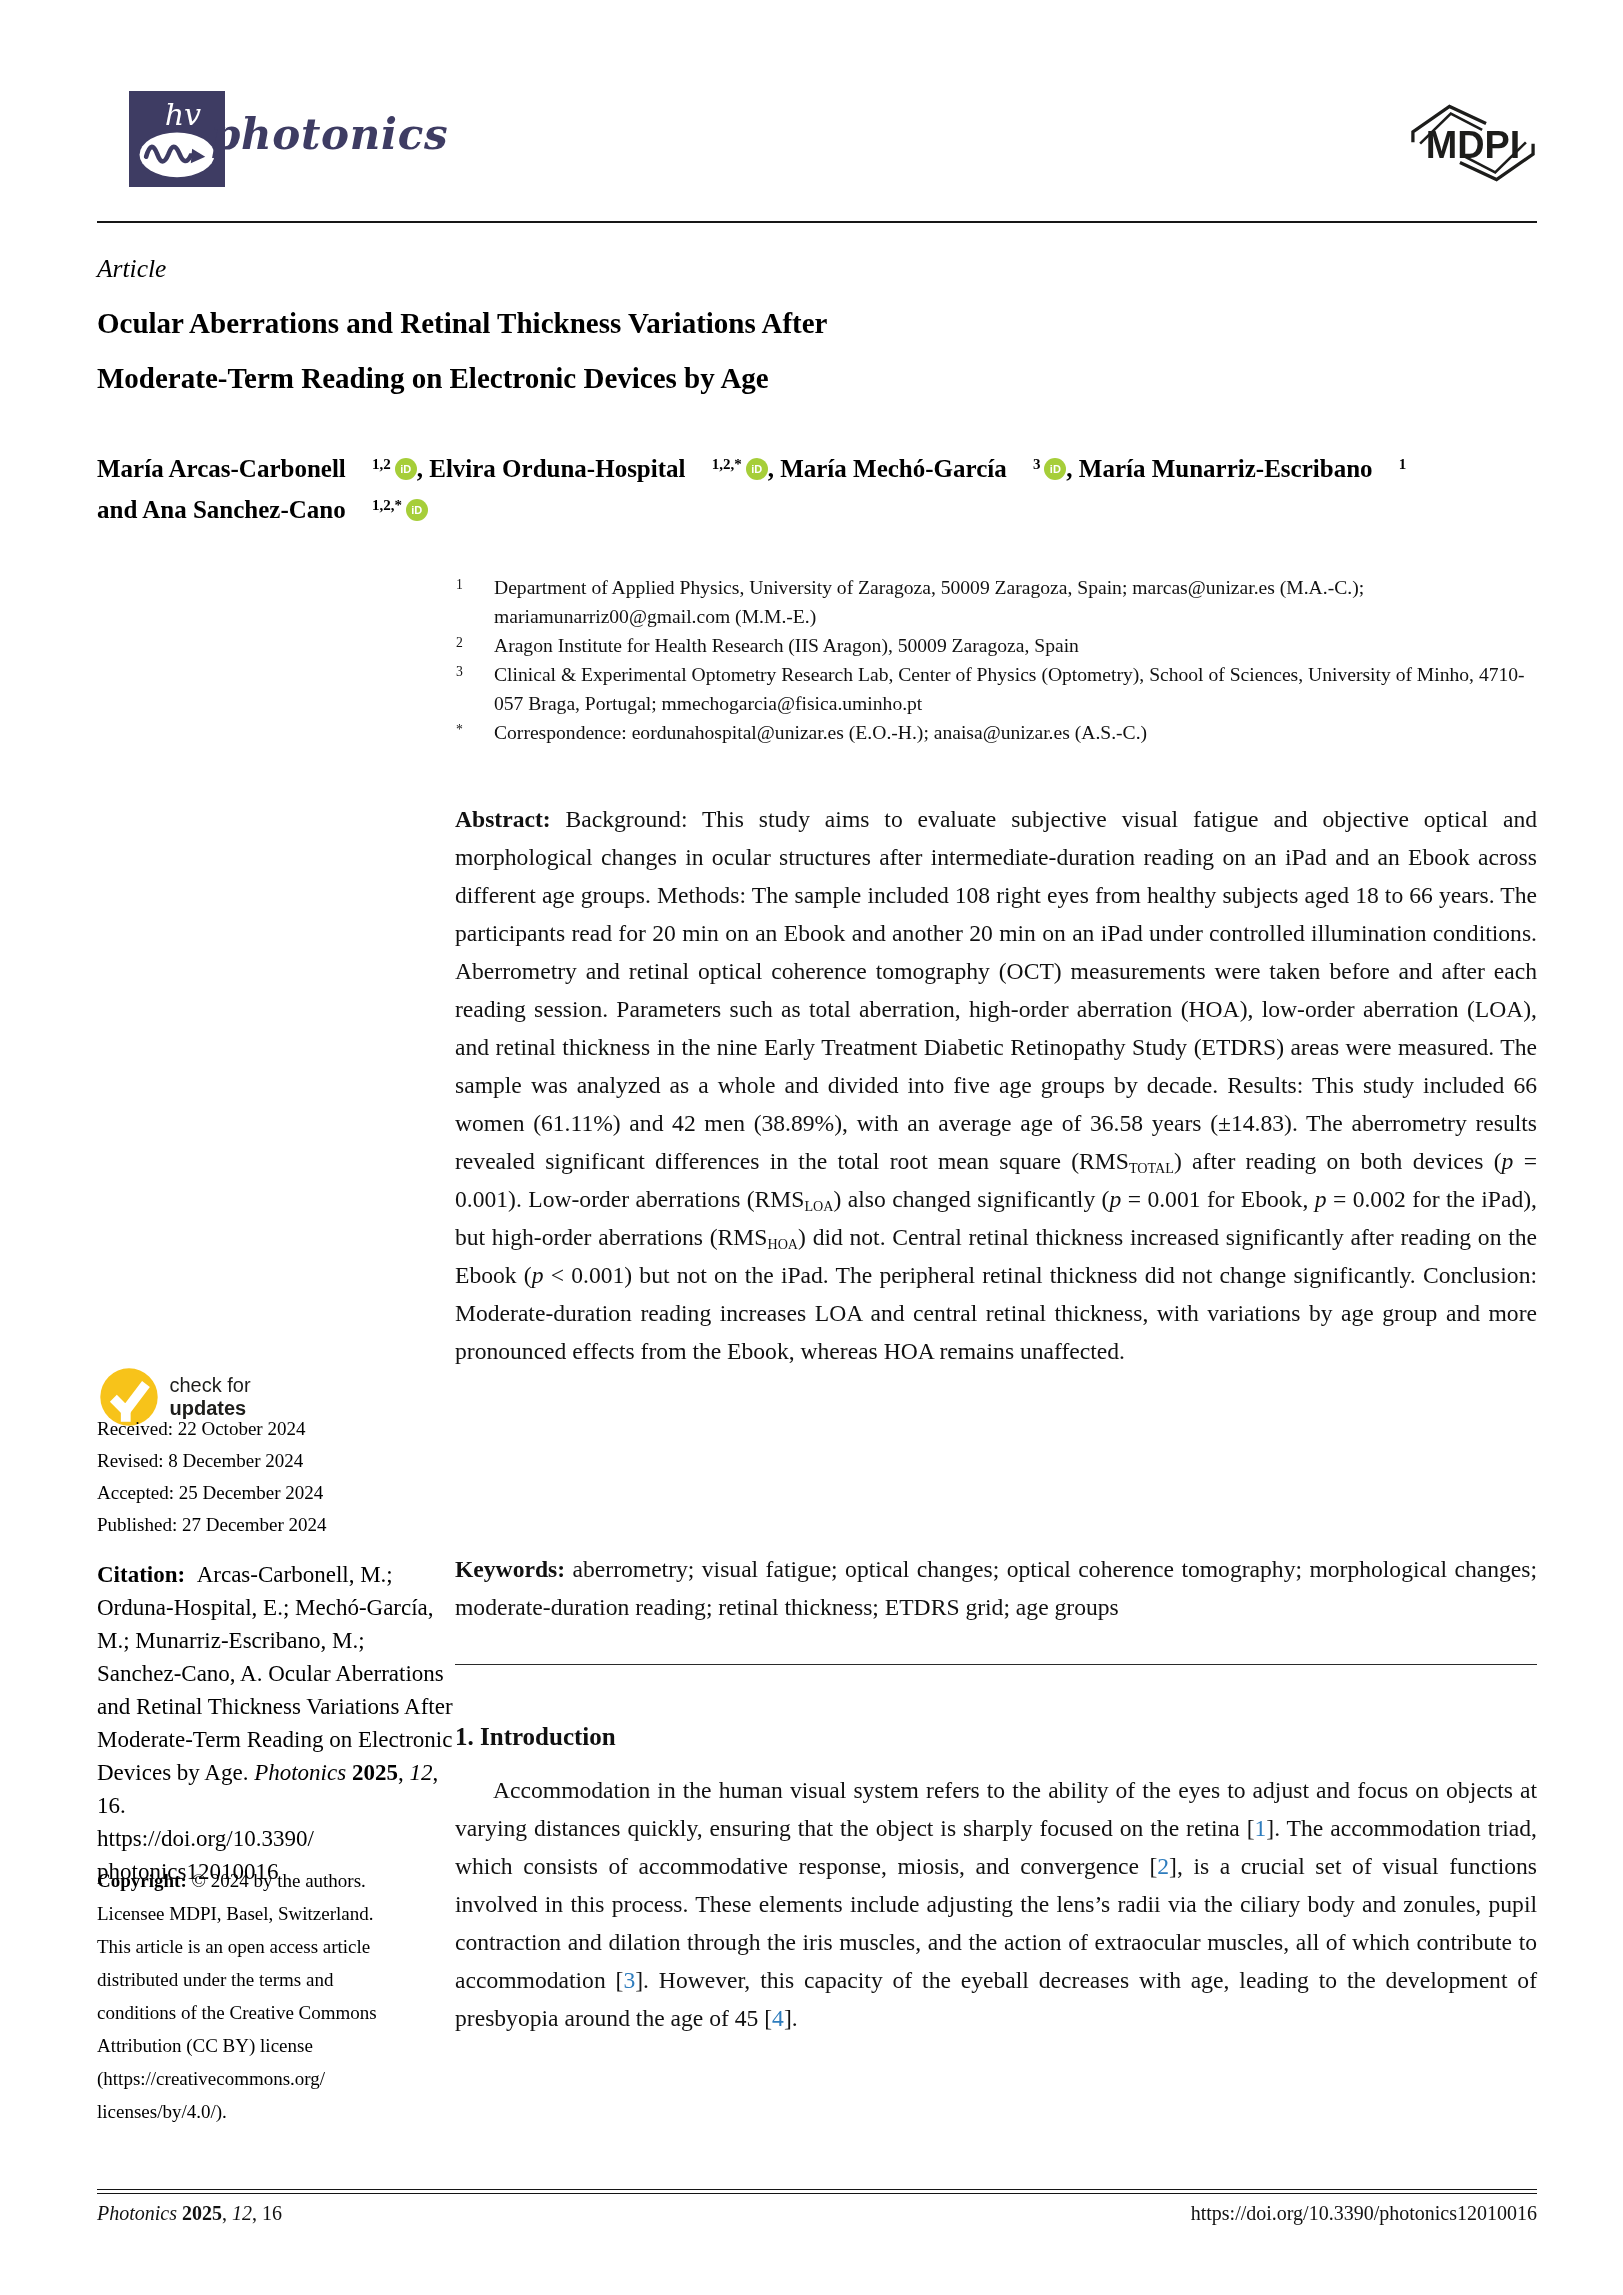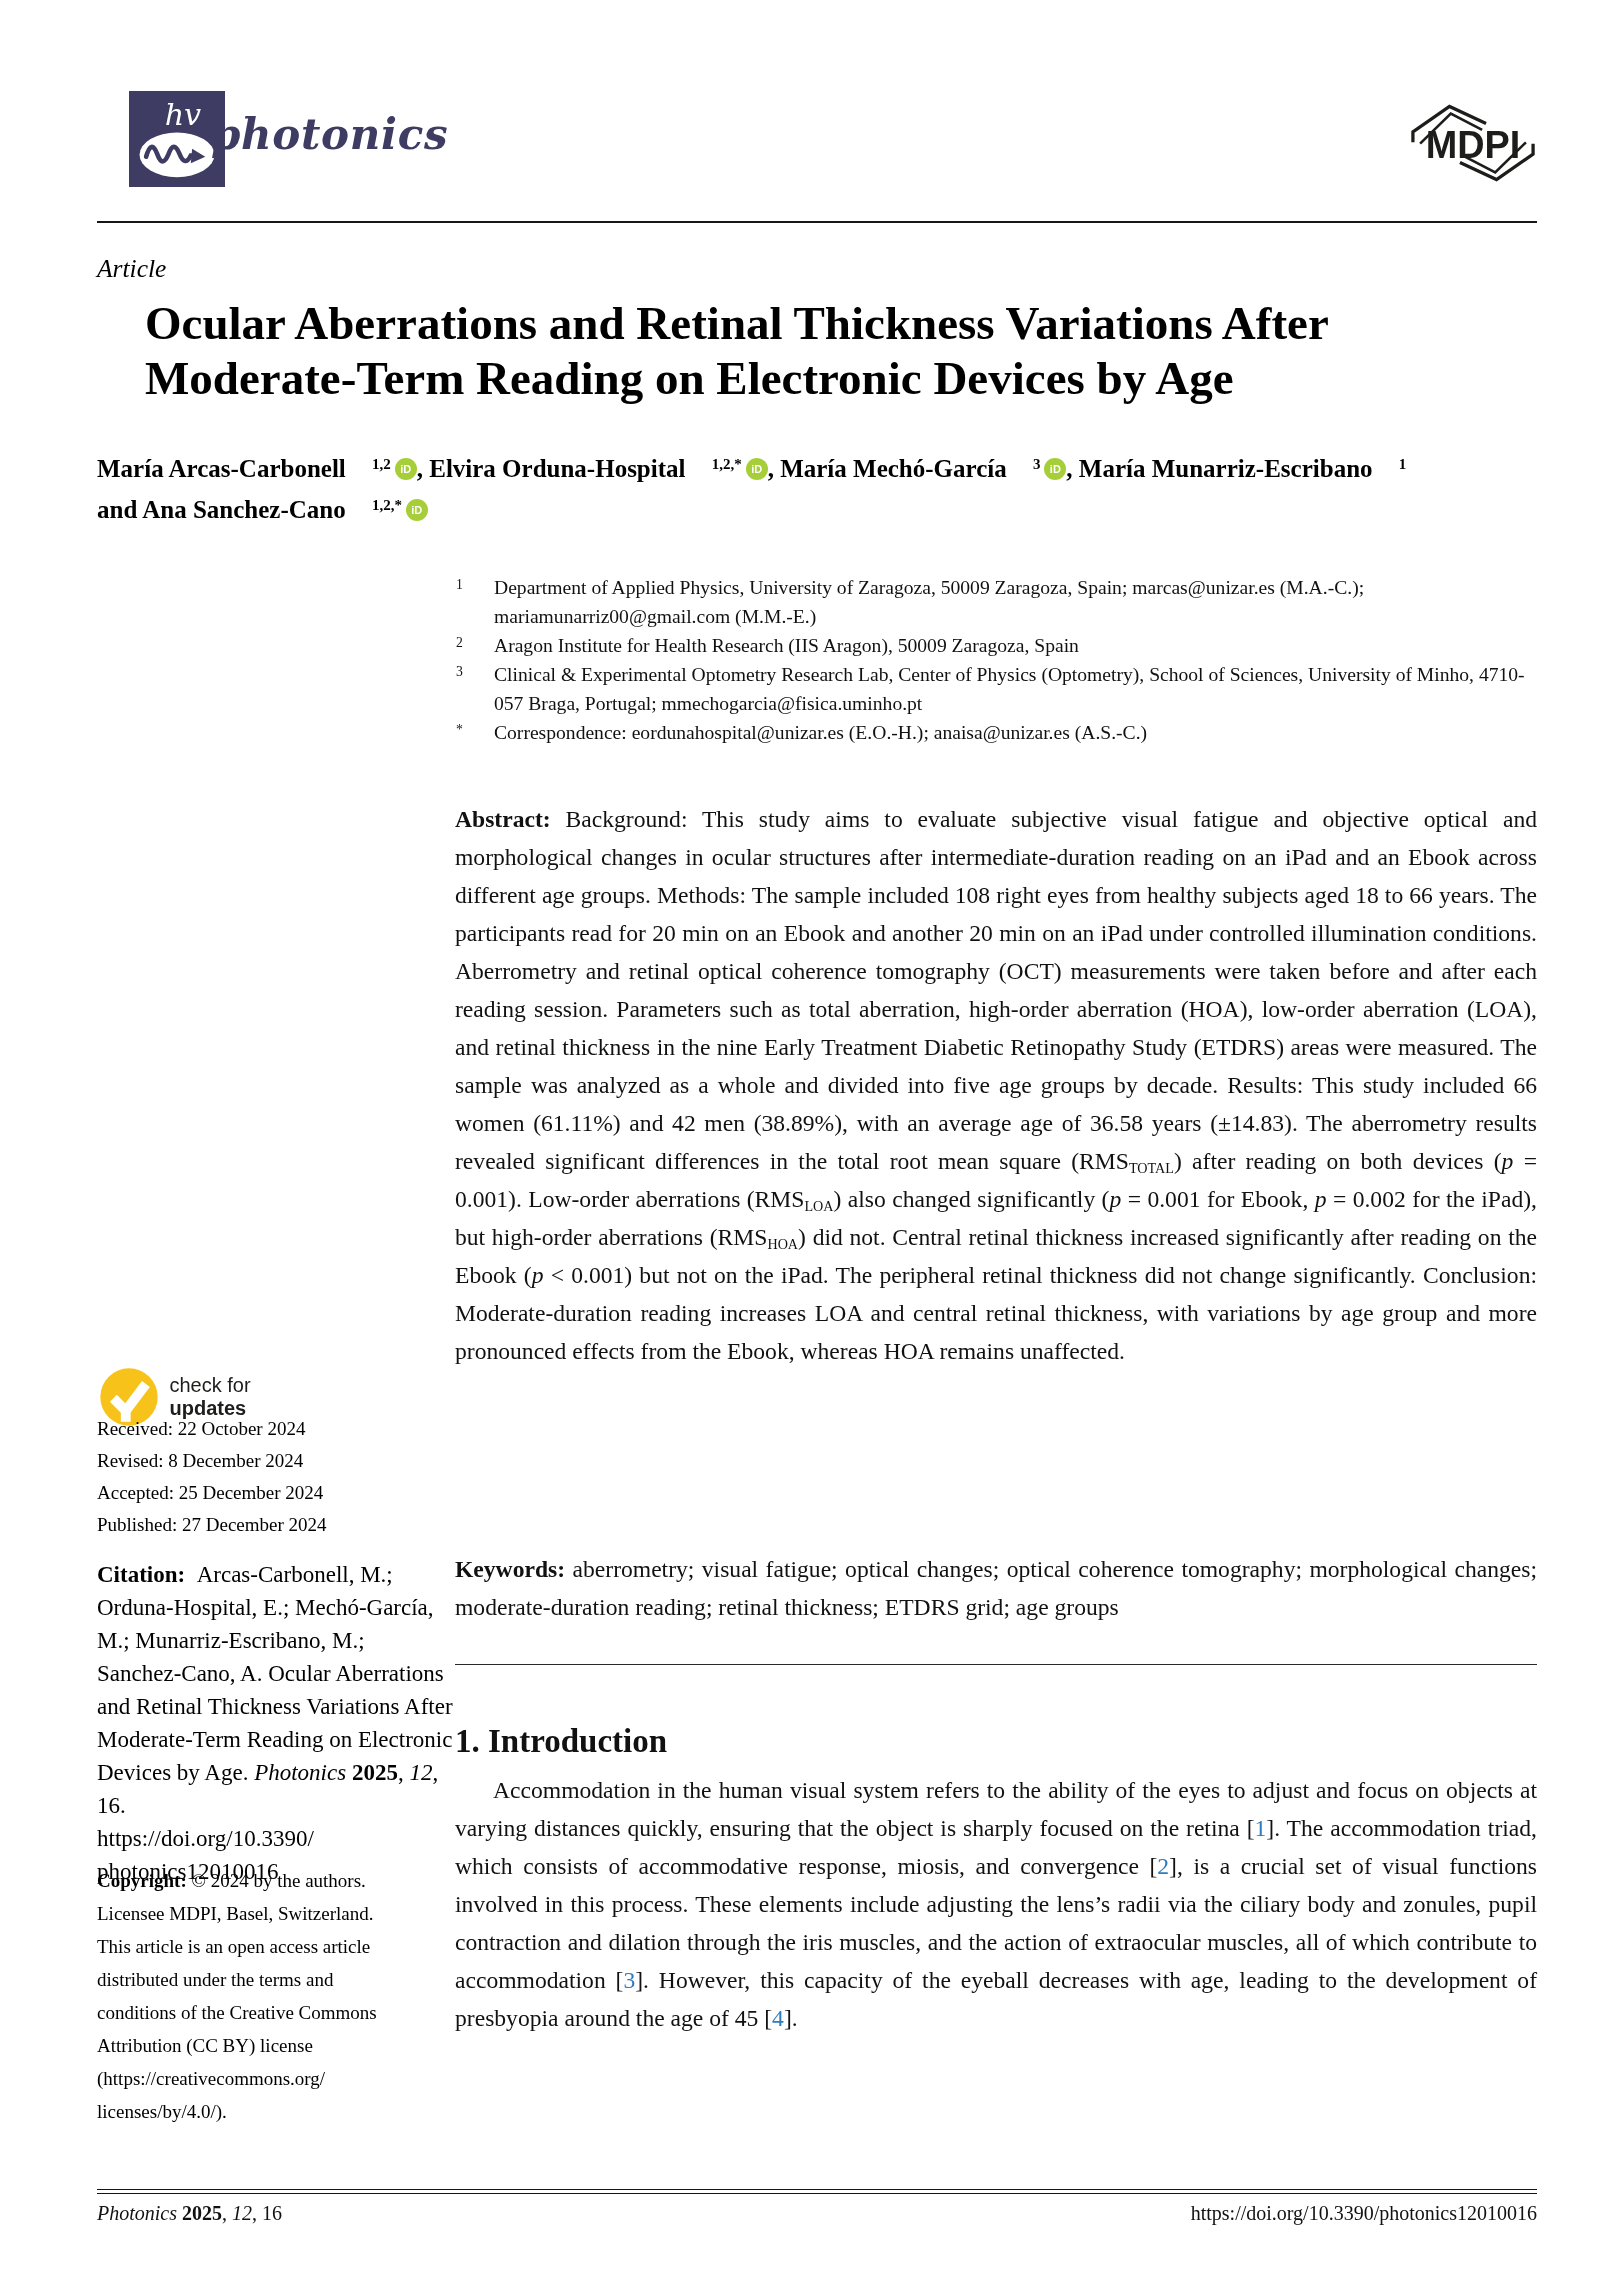--- a/index.html
+++ b/index.html
@@ -15,21 +15,21 @@
     font-family:"DejaVu Serif","Liberation Serif",serif;
     font-style:italic; font-weight:700; font-size:42px; color:#3E3C63;
     letter-spacing:0.7px;
   }
   .mdpi-logo{position:absolute; left:1409px; top:103px; width:128px; height:80px;}
   .header-rule{position:absolute; left:97px; top:221px; width:1440px; height:2px; background:#161616;}
   
   .article-label{position:absolute; left:97px; top:254px; font-style:italic; font-size:25.5px; color:#000;}
   .title{
     position:absolute; left:97px; top:296px; width:1447px;
-    font-size:47px; font-weight:700; line-height:55px; color:#000;margin-left:48px;
+    font-size:29px; font-weight:700; line-height:55px; color:#000;
   }
   .authors{
     position:absolute; left:97px; top:448px; width:1453px;
     font-size:25px; font-weight:700; line-height:41px; color:#000;
   }
   
   .affiliations{position:absolute; left:456px; top:573px; width:1083px; font-size:19.6px; line-height:29px;}
   .affil-row{display:flex;}
   .affil-marker{
     width:38px; flex:0 0 38px; font-size:13.7px; position:relative; top:-2.6px;
@@ -37,21 +37,21 @@
   .affil-text{flex:1;}
   .abstract{
     position:absolute; left:455px; top:800px; width:1082px;
     font-size:23.6px; line-height:38px; text-align:justify;
   }
   .keywords{
     position:absolute; left:455px; top:1550px; width:1082px;
     font-size:23.6px; line-height:38px; text-align:justify;
   }
   .col-rule{position:absolute; left:455px; top:1664px; width:1082px; height:1.3px; background:#2a2a2a;}
-  .intro-heading{position:absolute; left:455px; top:1723px; font-size:33px; font-weight:700;}
+  .intro-heading{position:absolute; left:455px; top:1723px; font-size:25px; font-weight:700;}
   .intro-para{
     position:absolute; left:455px; top:1771px; width:1082px;
     font-size:23.6px; line-height:38px; text-align:justify; text-indent:38px;
   }
   
   .badge{position:absolute; left:99px; top:1343px; display:flex; align-items:center; cursor:pointer;margin-top:24px;}
   .badge svg{width:60px; height:60px;}
   .badge-text{
     margin-left:10.5px; font-family:"Liberation Sans","DejaVu Sans",sans-serif;
     font-size:20px; line-height:23px; color:#1d1d1b;

